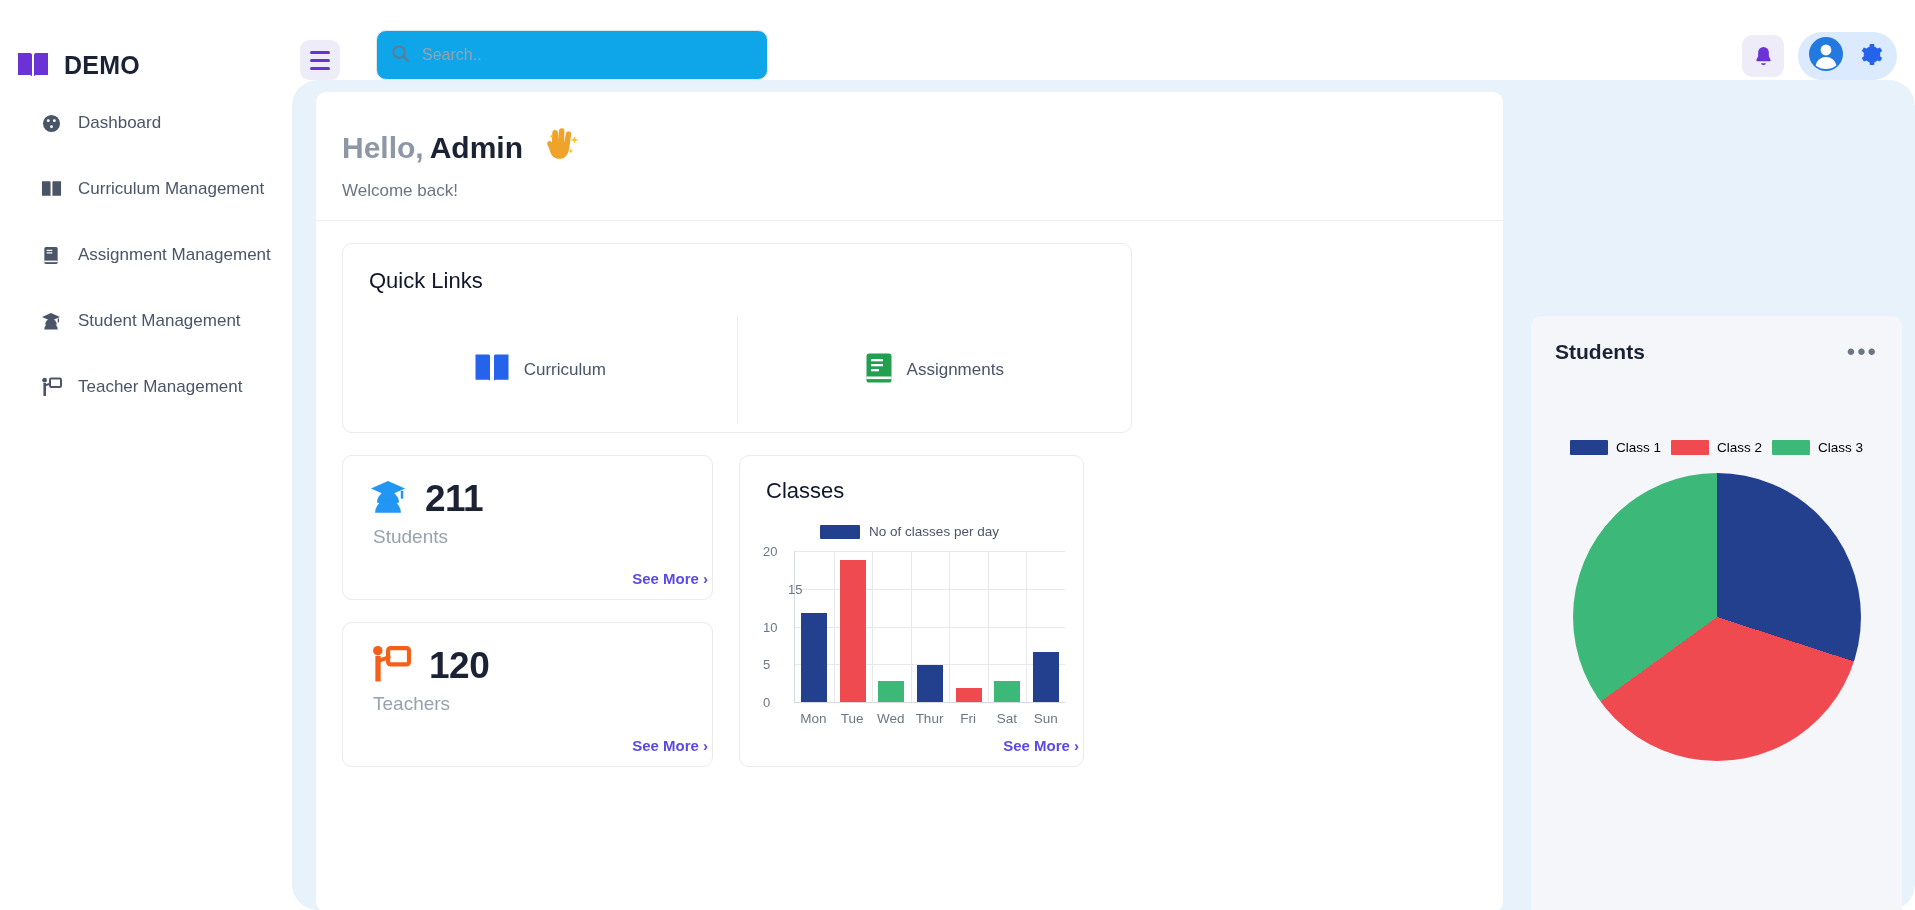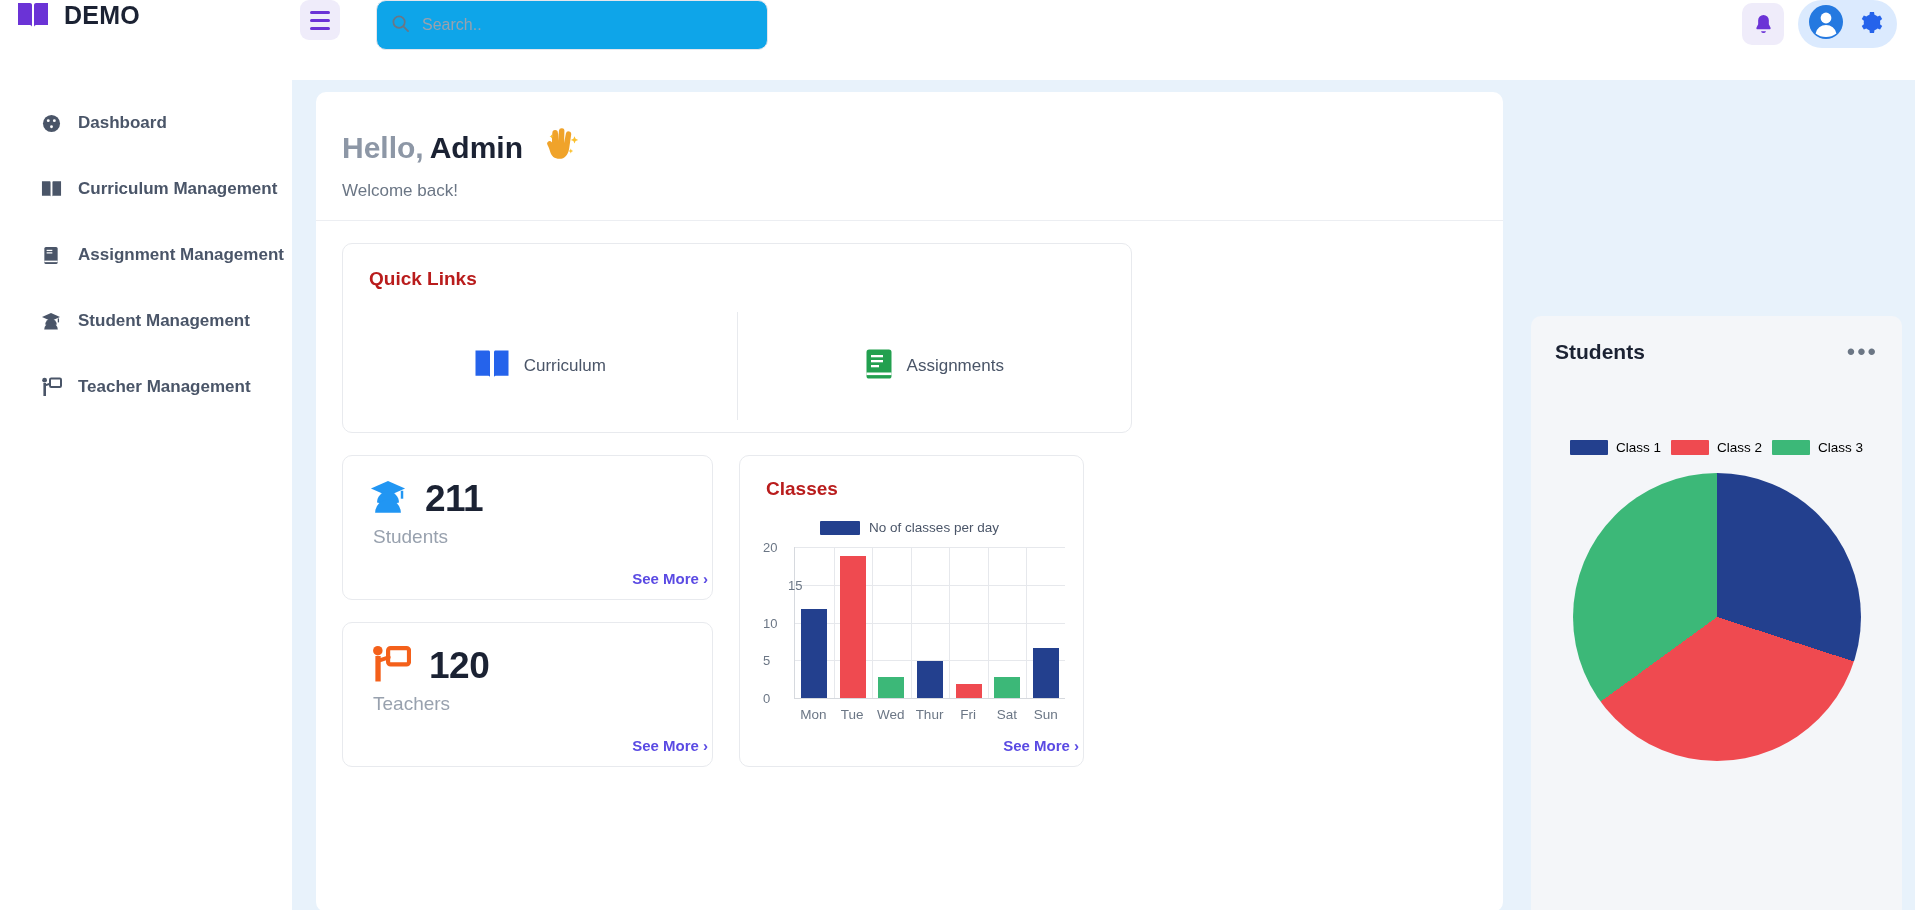--- a/index.html
+++ b/index.html
@@ -7,21 +7,21 @@
   body {
     font-family: "Liberation Sans", sans-serif;
     background: #ffffff;
     color: #3f4a5a;
     -webkit-font-smoothing: antialiased;
   }
 
   
   .header {
     position: absolute; top: 0; left: 0; width: 1915px; height: 80px;
-    background: #ffffff; display: flex; align-items: flex-start;
+    background: #ffffff; display: flex; align-items: flex-end;
     z-index: 20;
   }
   .brand {
     width: 300px; display: flex; align-items: center; gap: 14px;
     padding-left: 16px;
   }
   .brand-logo { width: 34px; height: 30px; display: block; }
   .brand-name {
     font-size: 25px; font-weight: 700; color: #1b2233; letter-spacing: .2px;
   }
@@ -49,54 +49,54 @@
     display: flex; align-items: center; justify-content: center; cursor: pointer;
   }
   .user-pill {
     height: 48px; border-radius: 24px; background: #dbeafe;
     display: flex; align-items: center; gap: 14px; padding: 0 14px 0 10px; cursor: pointer;
   }
 
   
   .sidebar {
     position: absolute; top: 80px; left: 0; width: 288px; height: 830px;
-    background: #ffffff; padding-top: 22px; font-weight: bold;
+    background: #ffffff; padding-top: 22px;
   }
   .nav-item {
     display: flex; align-items: center; gap: 16px; height: 42px;
     padding-left: 40px; margin-bottom: 24px; cursor: pointer;
   }
   .nav-item .nav-ico { width: 22px; display: flex; align-items: center; justify-content: center; }
   .nav-item .nav-label { font-size: 17px; color: #4a5568; }
 
   
   .main {
     position: absolute; top: 80px; left: 292px; width: 1623px; height: 830px;
-    background: #e8f2fb; padding: 12px 14px 12px 0;
+    background: #e8f2fb; padding: 12px 14px 12px 0; border-radius: 26px;
   }
   .main-inner {
     margin-left: 24px; width: 1187px; background: #ffffff;
     border-radius: 10px; min-height: 820px;
   }
   .hello-card {
     height: 129px; border-bottom: 1px solid #eceef2; padding: 30px 0 0 26px;
   }
   .hello-line { display: flex; align-items: center; gap: 16px; }
   .hello-hi { font-size: 30px; font-weight: 700; color: #8d97a6; }
   .hello-name { font-size: 30px; font-weight: 700; color: #1b2233; }
   .hello-sub { font-size: 17px; color: #6b7685; margin-top: 7px; }
 
   .content-row { display: flex; padding: 22px 0 0 26px; gap: 26px; }
   .left-col { width: 790px; }
 
   .card {
     background: #ffffff; border: 1px solid #e8eaee; border-radius: 10px;
   }
   .quick-card { height: 190px; padding: 24px 0 0 0; }
-  .card-title { font-size: 19px; font-weight: 700; color: #b91c1c; padding-left: 26px; }
+  .card-title { font-size: 22px; font-weight: 400; color: #0f172a; padding-left: 26px; }
   .quick-row { display: flex; margin-top: 22px; height: 108px; }
   .quick-item {
     flex: 1; display: flex; flex-direction: row; align-items: center;
     justify-content: center; gap: 14px; cursor: pointer;
   }
   .quick-item + .quick-item { border-left: 1px solid #e8eaee; }
   .quick-label { font-size: 17px; color: #4a5568; }
 
   .stats-row { display: flex; gap: 26px; margin-top: 22px; }
   .stat-card { width: 371px; height: 145px; padding: 22px 22px 0 26px; position: relative; }

